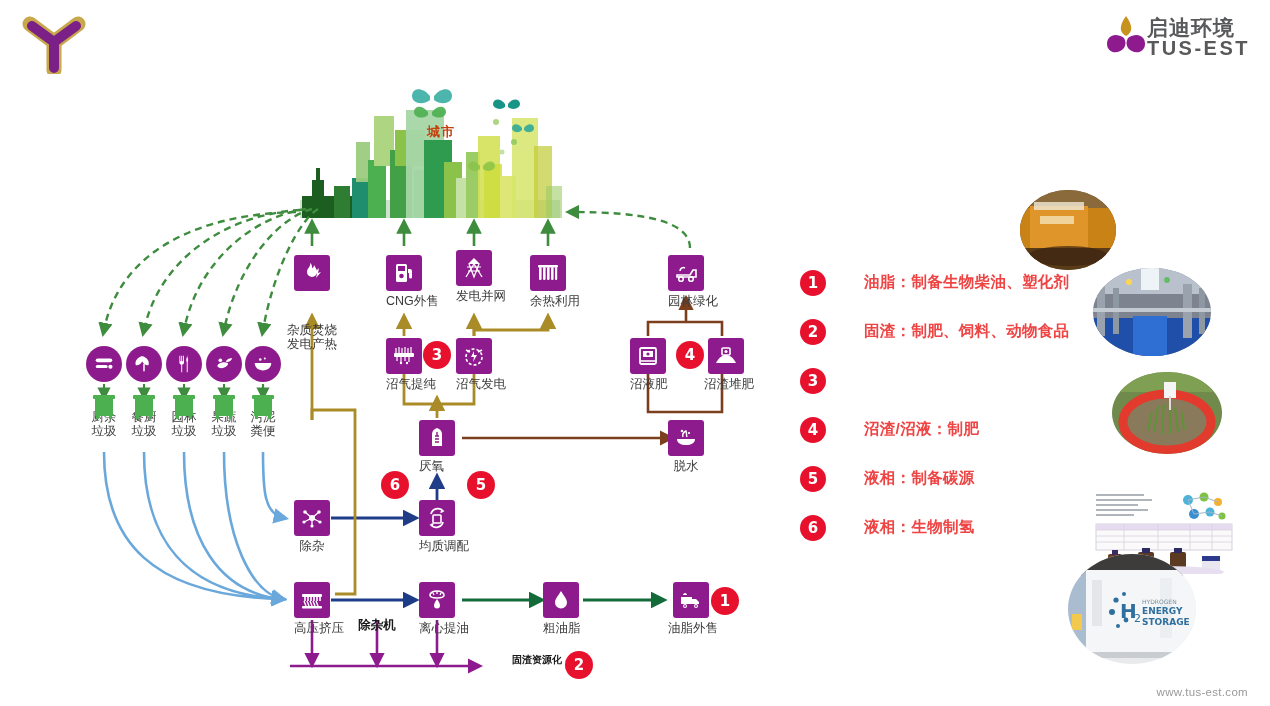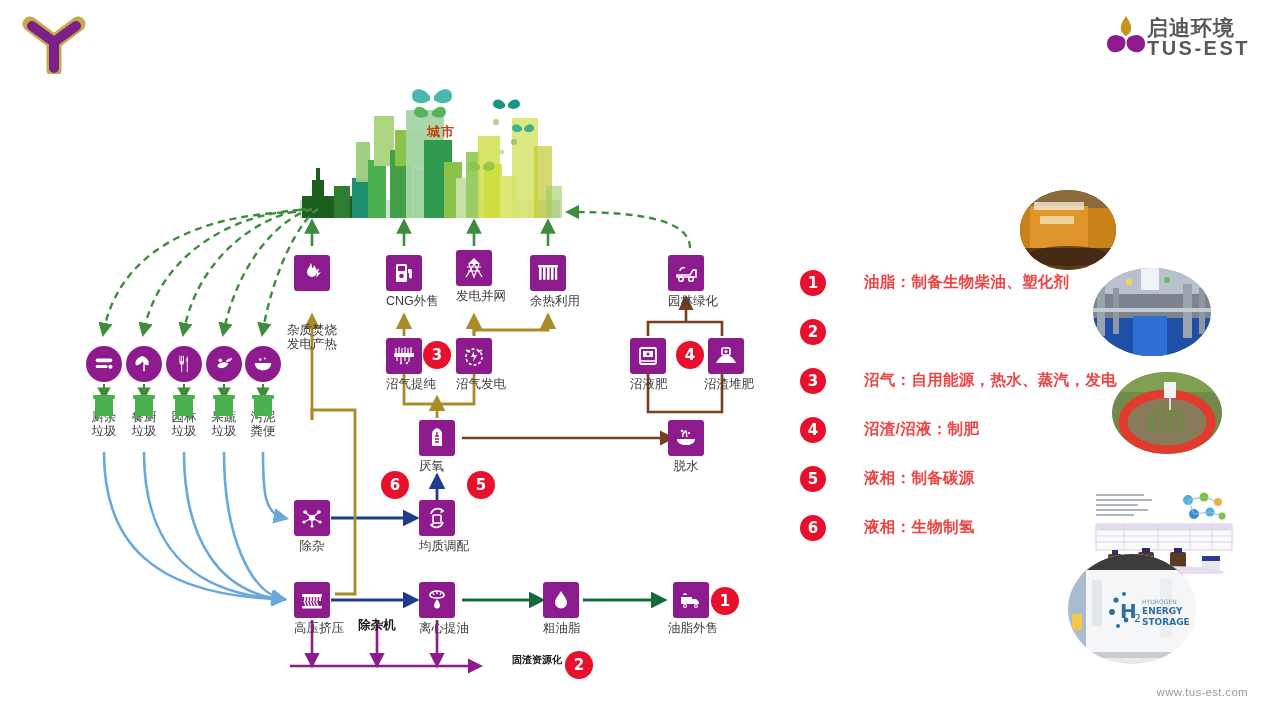--- a/index.html
+++ b/index.html
@@ -567,24 +567,24 @@
   <div class="badge" style="left:468px; top:472px;">5</div>
   <div class="badge" style="left:382px; top:472px;">6</div>
 
   <div class="legend">
     <div class="legend-row">
       <span class="legend-num">1</span>
       <span class="legend-text">油脂：制备生物柴油、塑化剂</span>
     </div>
     <div class="legend-row">
       <span class="legend-num">2</span>
+      <span class="legend-text">固渣：制肥、饲料、动物食品</span>
     </div>
     <div class="legend-row">
       <span class="legend-num">3</span>
-      <span class="legend-text">沼气：自用能源，热水、蒸汽，发电</span>
     </div>
     <div class="legend-row">
       <span class="legend-num">4</span>
       <span class="legend-text">沼渣/沼液：制肥</span>
     </div>
     <div class="legend-row">
       <span class="legend-num">5</span>
       <span class="legend-text">液相：制备碳源</span>
     </div>
     <div class="legend-row">

